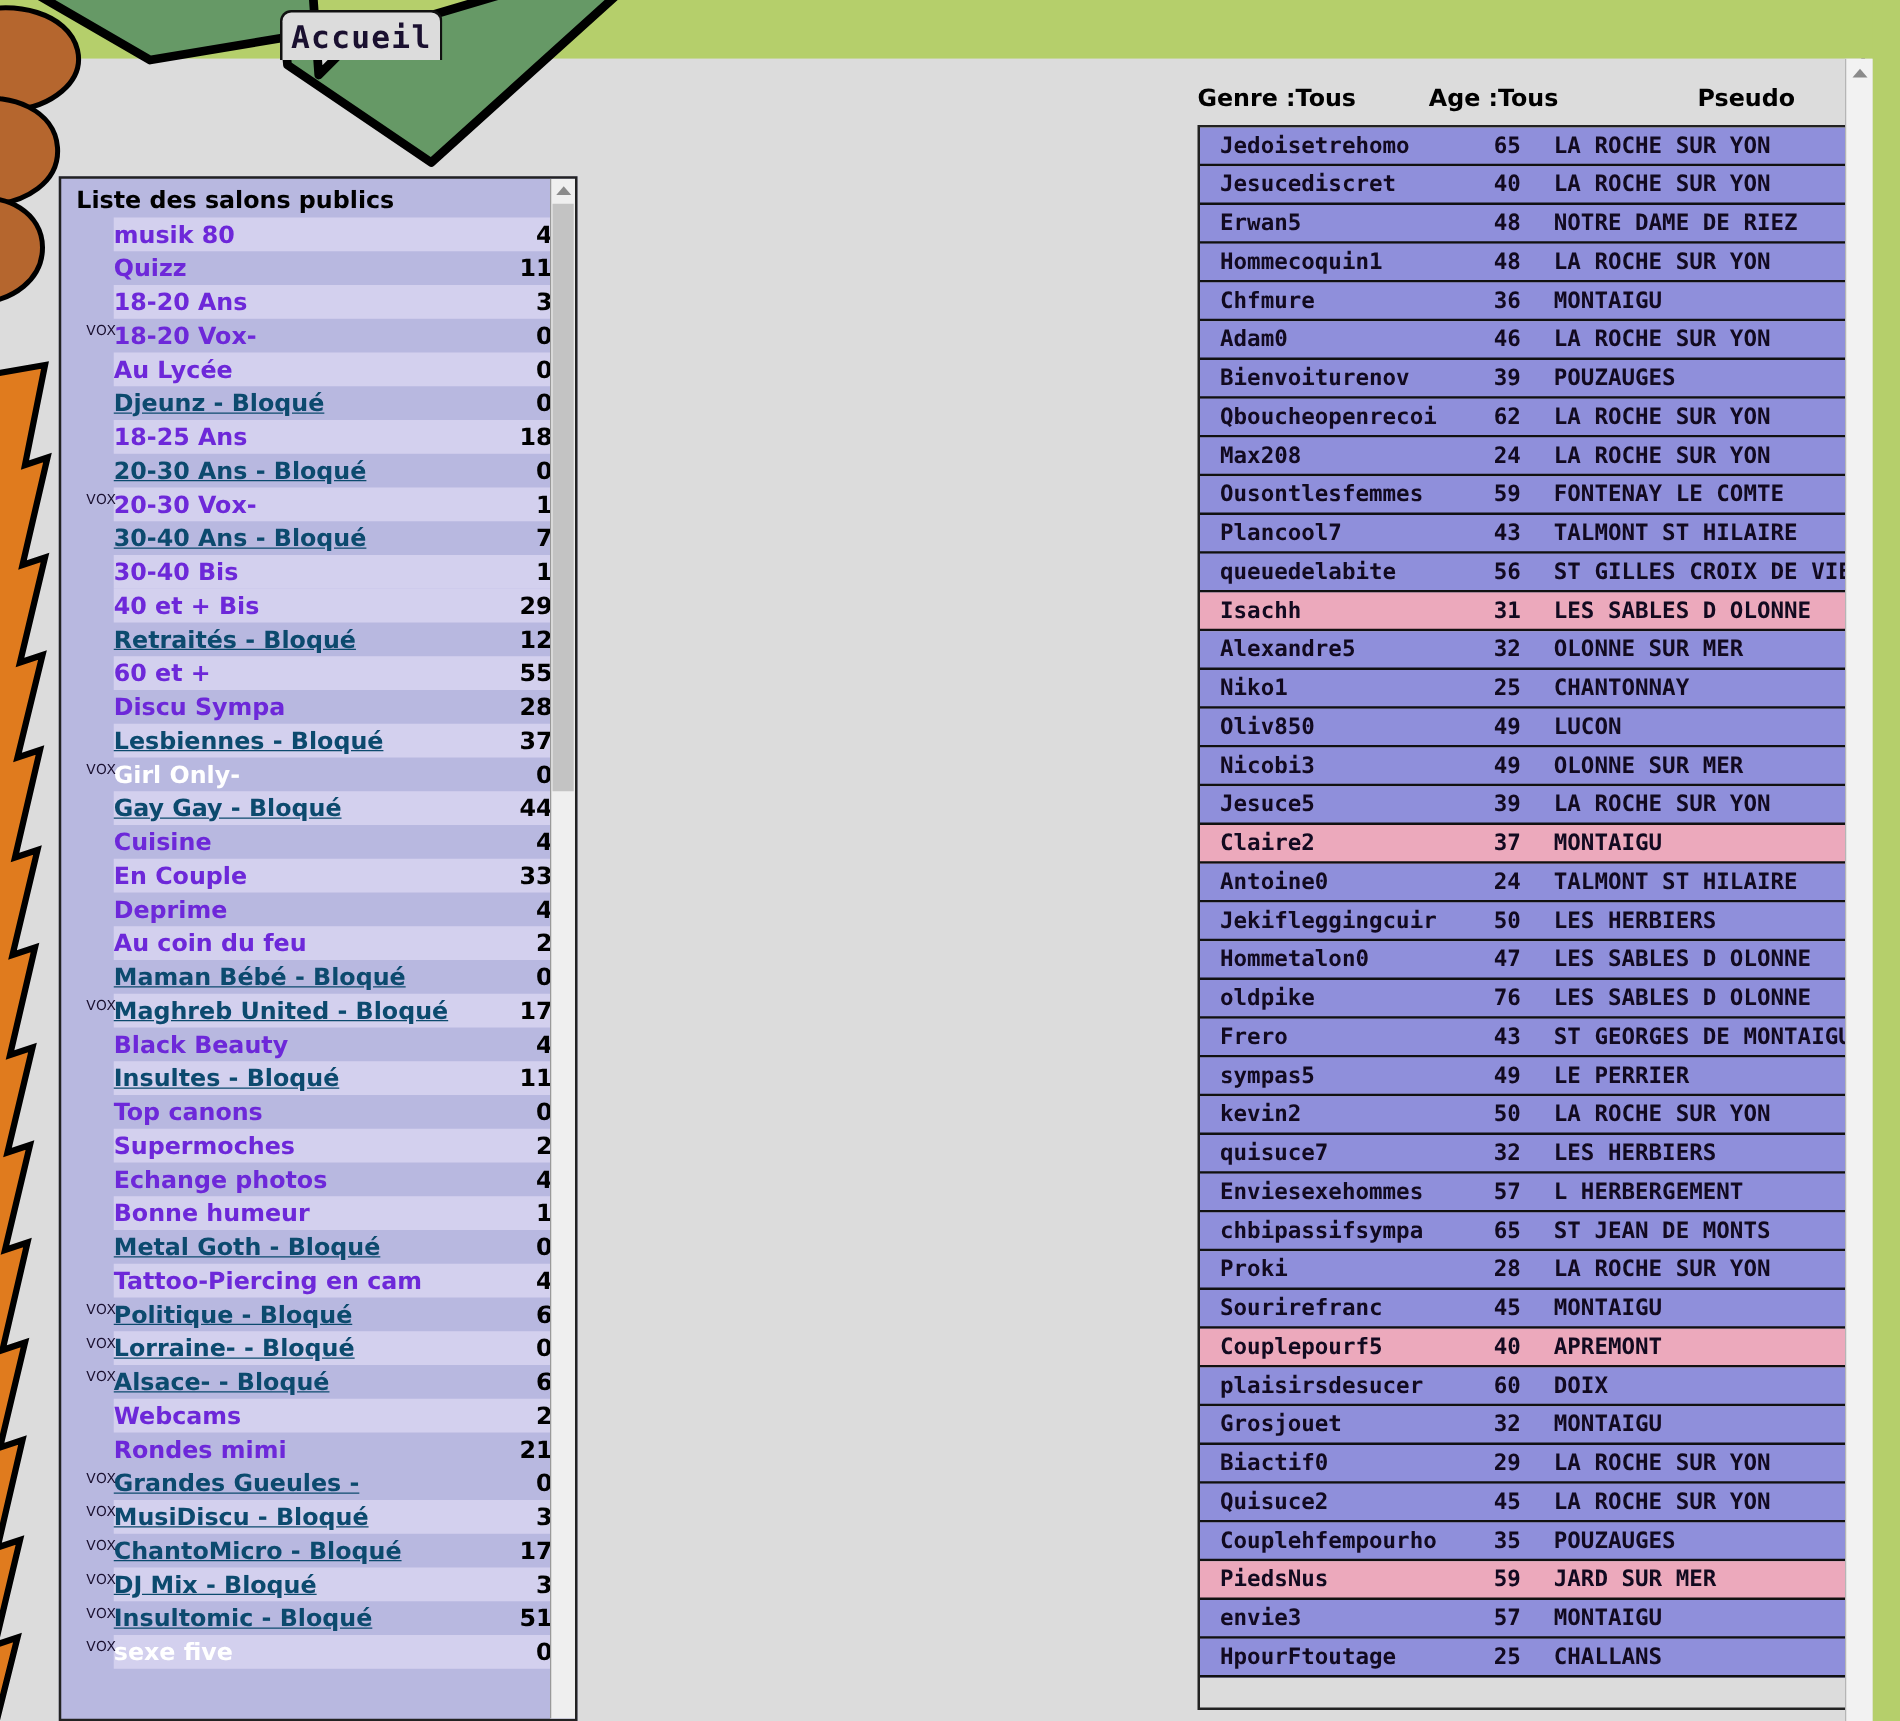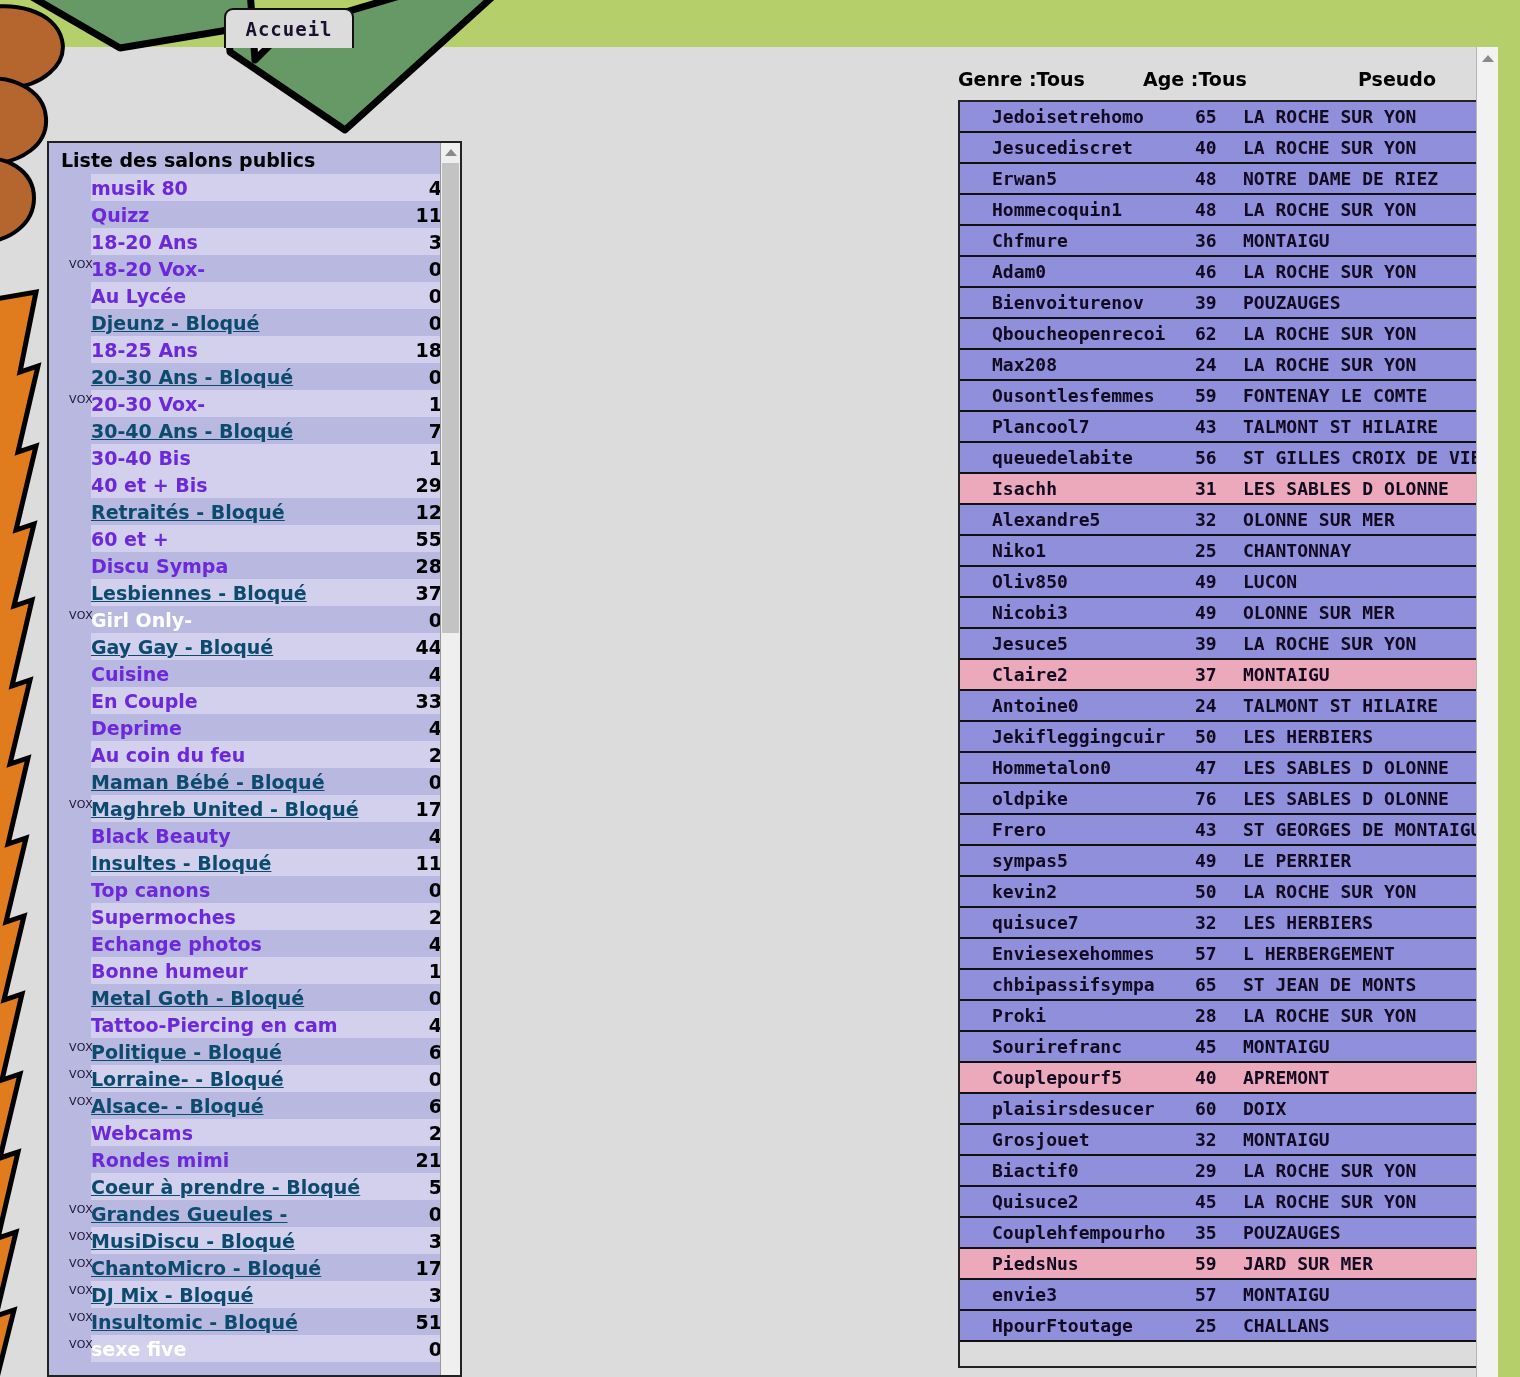--- a/index.html
+++ b/index.html
@@ -59,21 +59,21 @@
     border-bottom: none;
     border-radius: 9px 9px 0 0;
     box-sizing: border-box;
     display: flex;
     align-items: center;
     justify-content: center;
     z-index: 12;
   }
   #tab-accueil .tab-label {
     font-family: "DejaVu Sans Mono", monospace;
-    font-size: 19px;
+    font-size: 25px;
     font-weight: bold;
     color: #1a1030;
     letter-spacing: 1px;
   }
 
   
   #salons-panel {
     position: absolute;
     left: 47px; top: 141px;
     width: 415px; height: 1236px;
@@ -185,21 +185,21 @@
     font-size: 18px;
     font-weight: bold;
     color: #120a20;
     white-space: nowrap;
     overflow: hidden;
     box-sizing: border-box;
   }
   .user-row.highlight { background: #eca9bc; }
   .user-nick {
     flex: 0 0 235px;
-    padding-left: 32px;
+    padding-left: 16px;
     box-sizing: border-box;
     overflow: hidden;
   }
   .user-age {
     flex: 0 0 40px;
     text-align: left;
   }
   .user-city {
     flex: 1 1 auto;
     padding-left: 8px;
@@ -396,24 +396,20 @@
         <span class="salon-name blocked">Alsace- - Bloqué</span>
         <span class="salon-count">6</span>
       </div>
       <div class="salon-row alt">
         <span class="salon-name plain">Webcams</span>
         <span class="salon-count">2</span>
       </div>
       <div class="salon-row">
         <span class="salon-name plain">Rondes mimi</span>
         <span class="salon-count">21</span>
-      </div>
-      <div class="salon-row alt">
-        <span class="salon-name blocked">Coeur à prendre - Bloqué</span>
-        <span class="salon-count">5</span>
       </div>
       <div class="salon-row">
         <span class="vox-badge">VOX</span>
         <span class="salon-name blocked">Grandes Gueules -</span>
         <span class="salon-count">0</span>
       </div>
       <div class="salon-row alt">
         <span class="vox-badge">VOX</span>
         <span class="salon-name blocked">MusiDiscu - Bloqué</span>
         <span class="salon-count">3</span>

